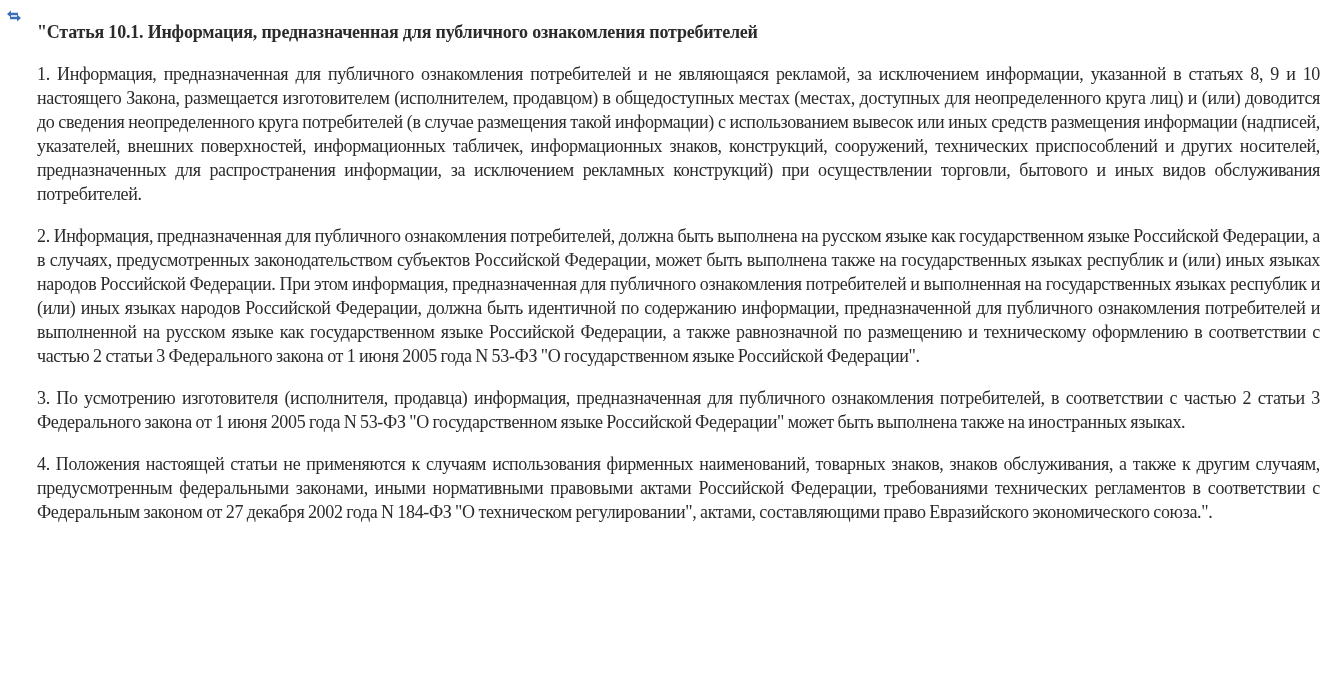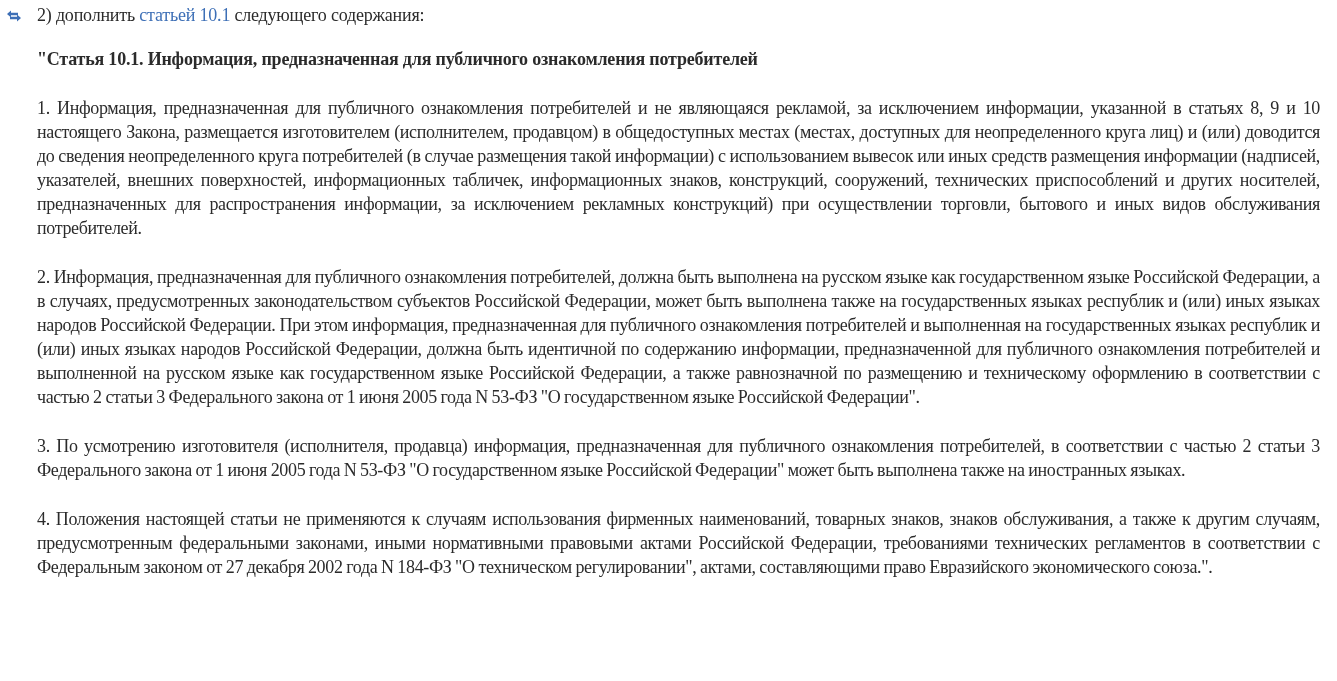--- a/index.html
+++ b/index.html
@@ -3,35 +3,32 @@
 <meta charset="utf-8">
 <style>
   html, body { margin:0; padding:0; background:#ffffff; }
   body { width:1337px; height:681px; overflow:hidden; position:relative;
          font-family:"Liberation Serif", "DejaVu Serif", serif; color:#2b2b2b; }
   .icon { position:absolute; left:6px; top:8px; width:16px; height:12px; }
   .content { position:absolute; left:37px; top:0; width:1283px; }
   .line1 { font-size:18px; line-height:24px; margin-top:3px; letter-spacing:-0.2px; }
   .line1 a { color:#3d6fb6; text-decoration:none; }
   .title { font-weight:bold; font-size:18px; line-height:24px; margin-top:20px; letter-spacing:-0.2px; }
-  p.para { font-size:18px; line-height:24px; margin:25px 0 0 0; text-align:justify;
+  p.para { font-size:18px; line-height:24px; margin:18px 0 0 0; text-align:justify;
            letter-spacing:-0.35px; word-spacing:-0.5px; }
 </style>
 </head>
 <body>
 
 <span class="icon">
   <svg width="16" height="12" viewBox="0 0 16 12">
     <path d="M1 4 L5 0.5 L5 2.8 L12 2.8 L12 5.2 L5 5.2 L5 7.5 Z" fill="#3d6fb6"></path>
     <path d="M15 8 L11 4.5 L11 6.8 L4 6.8 L4 9.2 L11 9.2 L11 11.5 Z" fill="#3d6fb6"></path>
   </svg>
 </span>
 
 <div class="content">
-  <div class="line1">
-    <span>2) дополнить </span><a href="#">статьей 10.1</a><span> следующего содержания:</span>
-  </div>
   <div class="title">"Статья 10.1. Информация, предназначенная для публичного ознакомления потребителей</div>
   <p class="para">1. Информация, предназначенная для публичного ознакомления потребителей и не являющаяся рекламой, за исключением информации, указанной в статьях 8, 9 и 10 настоящего Закона, размещается изготовителем (исполнителем, продавцом) в общедоступных местах (местах, доступных для неопределенного круга лиц) и (или) доводится до сведения неопределенного круга потребителей (в случае размещения такой информации) с использованием вывесок или иных средств размещения информации (надписей, указателей, внешних поверхностей, информационных табличек, информационных знаков, конструкций, сооружений, технических приспособлений и других носителей, предназначенных для распространения информации, за исключением рекламных конструкций) при осуществлении торговли, бытового и иных видов обслуживания потребителей.</p>
   <p class="para">2. Информация, предназначенная для публичного ознакомления потребителей, должна быть выполнена на русском языке как государственном языке Российской Федерации, а в случаях, предусмотренных законодательством субъектов Российской Федерации, может быть выполнена также на государственных языках республик и (или) иных языках народов Российской Федерации. При этом информация, предназначенная для публичного ознакомления потребителей и выполненная на государственных языках республик и (или) иных языках народов Российской Федерации, должна быть идентичной по содержанию информации, предназначенной для публичного ознакомления потребителей и выполненной на русском языке как государственном языке Российской Федерации, а также равнозначной по размещению и техническому оформлению в соответствии с частью 2 статьи 3 Федерального закона от 1 июня 2005 года N 53-ФЗ "О государственном языке Российской Федерации".</p>
   <p class="para">3. По усмотрению изготовителя (исполнителя, продавца) информация, предназначенная для публичного ознакомления потребителей, в соответствии с частью 2 статьи 3 Федерального закона от 1 июня 2005 года N 53-ФЗ "О государственном языке Российской Федерации" может быть выполнена также на иностранных языках.</p>
   <p class="para">4. Положения настоящей статьи не применяются к случаям использования фирменных наименований, товарных знаков, знаков обслуживания, а также к другим случаям, предусмотренным федеральными законами, иными нормативными правовыми актами Российской Федерации, требованиями технических регламентов в соответствии с Федеральным законом от 27 декабря 2002 года N 184-ФЗ "О техническом регулировании", актами, составляющими право Евразийского экономического союза.".</p>
 </div>
 
 </body></html>

